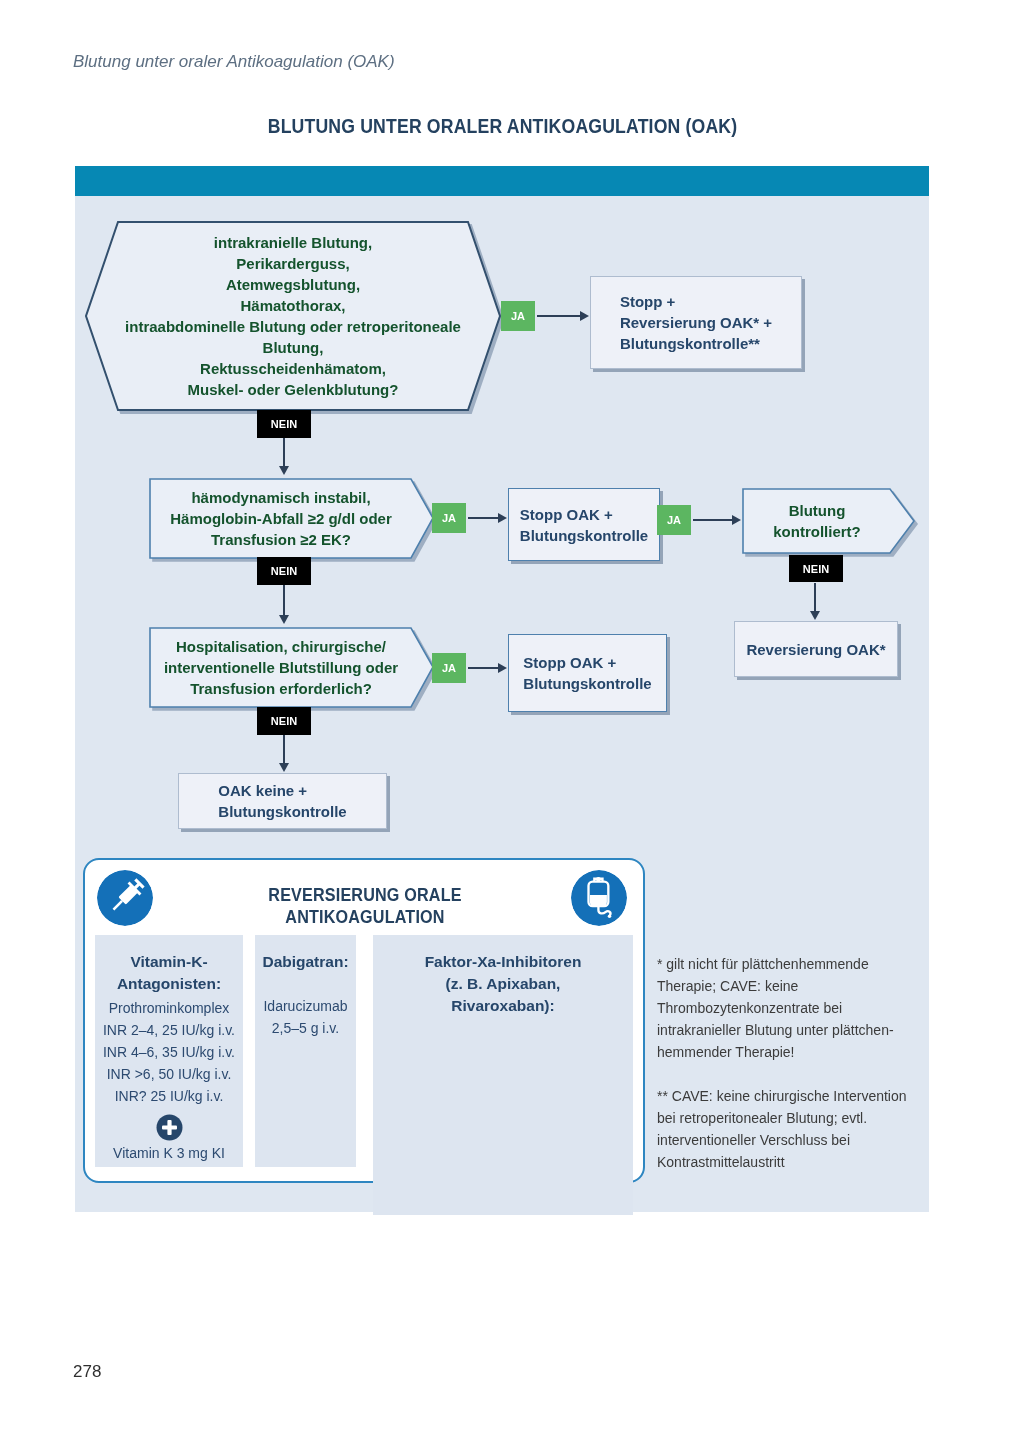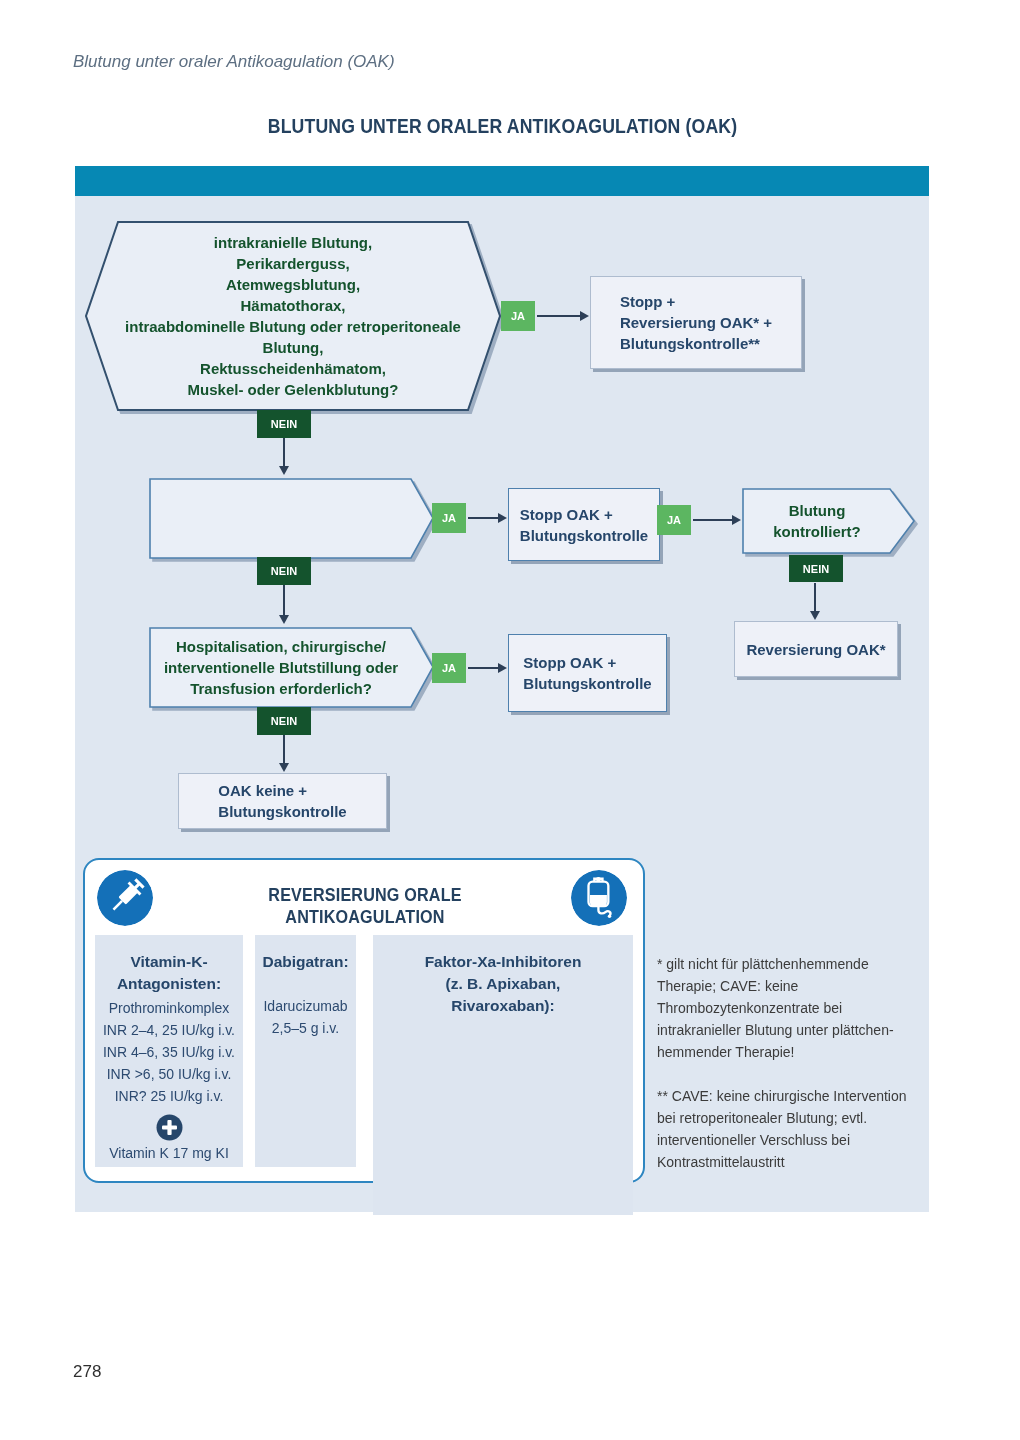--- a/index.html
+++ b/index.html
@@ -22,21 +22,21 @@
   .rbox{background:#eef1f8;border:1px solid #aebccf;
      box-shadow:3px 3px 0 rgba(73,98,128,.5);
      display:flex;align-items:center;justify-content:center;text-align:left;
      font-weight:bold;font-size:15px;line-height:21px;color:#26466a;}
   .rbox.blueb{border:1.5px solid #4e80ad;}
   .shape{filter:drop-shadow(3px 3px 0 rgba(93,118,148,.5));}
   
   .ja,.nein{display:flex;align-items:center;justify-content:center;
      color:#fff;font-weight:bold;font-size:11px;}
   .ja{background:#5cb661;}
-  .nein{background:#14532d;}
+  .nein{background:#000000;}
   
   .harrow{height:2px;background:#2d3f57;}
   .harrow::after{content:"";position:absolute;right:-9px;top:-4.5px;
      border-left:9px solid #2d3f57;border-top:5.5px solid transparent;border-bottom:5.5px solid transparent;}
   .varrow{width:2px;background:#2d3f57;}
   .varrow::after{content:"";position:absolute;bottom:-9px;left:-4.5px;
      border-top:9px solid #2d3f57;border-left:5.5px solid transparent;border-right:5.5px solid transparent;}
   
   .revpanel{left:83px;top:858px;width:562px;height:325px;background:#ffffff;
      border:2px solid #2e86c1;border-radius:16px;box-sizing:border-box;}
@@ -84,20 +84,23 @@
   <div class="abs rbox pre" style="left:590px;top:276px;width:210px;height:91px;">Stopp +
 Reversierung OAK* +
 Blutungskontrolle**</div>
 
   <div class="abs nein" style="left:257px;top:410px;width:54px;height:28px;">NEIN</div>
   <div class="abs varrow" style="left:283px;top:438px;height:28px;"></div>
 
   <svg class="abs shape" style="left:149px;top:478px;" width="285" height="81" viewBox="0 0 285 81">
     <polygon points="1,1 262,1 284,40 262,80 1,80" fill="#eaeff7" stroke="#4e80ad" stroke-width="1.6"></polygon>
   </svg>
+  <div class="abs nodetext pre" style="left:149px;top:478px;width:264px;height:81px;">hämodynamisch instabil,
+Hämoglobin-Abfall ≥2 g/dl oder
+Transfusion ≥2 EK?</div>
 
   <div class="abs ja" style="left:432px;top:503px;width:34px;height:30px;">JA</div>
   <div class="abs harrow" style="left:468px;top:517px;width:30px;"></div>
   <div class="abs rbox blueb pre" style="left:508px;top:488px;width:150px;height:71px;">Stopp OAK +
 Blutungskontrolle</div>
 
   <div class="abs ja" style="left:657px;top:505px;width:34px;height:30px;">JA</div>
   <div class="abs harrow" style="left:693px;top:519px;width:39px;"></div>
   <svg class="abs shape" style="left:742px;top:488px;" width="173" height="66" viewBox="0 0 173 66">
     <polygon points="1,1 148,1 172,33 148,65 1,65" fill="#eaeff7" stroke="#4e80ad" stroke-width="1.6"></polygon>
@@ -164,21 +167,21 @@
     <div class="colbody">Prothrominkomplex
 INR 2–4, 25 IU/kg i.v.
 INR 4–6, 35 IU/kg i.v.
 INR &gt;6, 50 IU/kg i.v.
 INR? 25 IU/kg i.v.</div>
     <svg style="margin:7px auto 2px;display:block;" width="27" height="27" viewBox="0 0 27 27">
       <circle cx="13.5" cy="13.5" r="13" fill="#26466a"></circle>
       <rect x="6" y="11.4" width="15" height="4.2" rx="1" fill="#ffffff"></rect>
       <rect x="11.4" y="6" width="4.2" height="15" rx="1" fill="#ffffff"></rect>
     </svg>
-    <div class="colextra">Vitamin K 17 mg KI</div>
+    <div class="colextra">Vitamin K 3 mg KI</div>
   </div>
 
   <div class="abs col" style="left:255px;top:935px;width:101px;height:232px;">
     <div class="colhead">Dabigatran:</div>
     <div class="colbody gap1">Idarucizumab
 2,5–5 g i.v.</div>
   </div>
 
   <div class="abs col" style="left:373px;top:935px;width:260px;height:280px;">
     <div class="colhead">Faktor-Xa-Inhibitoren

